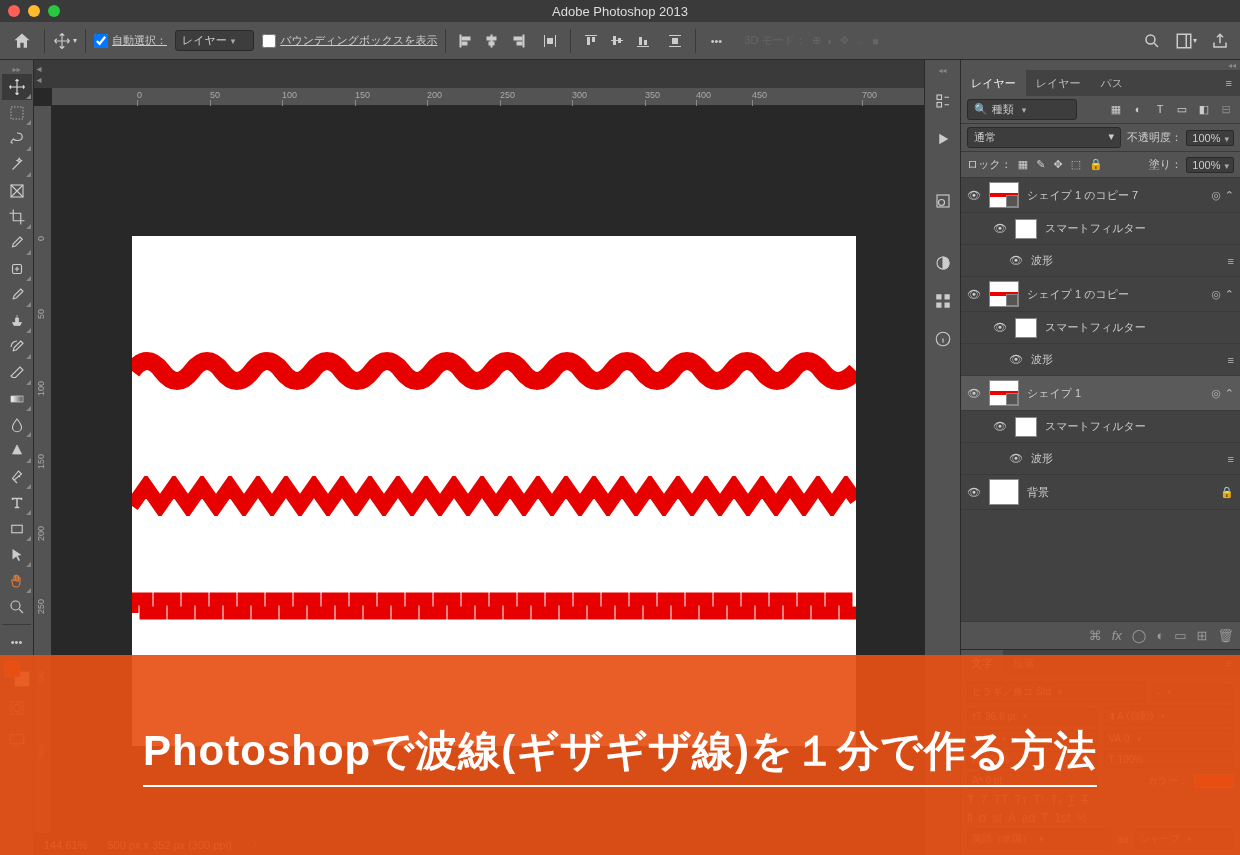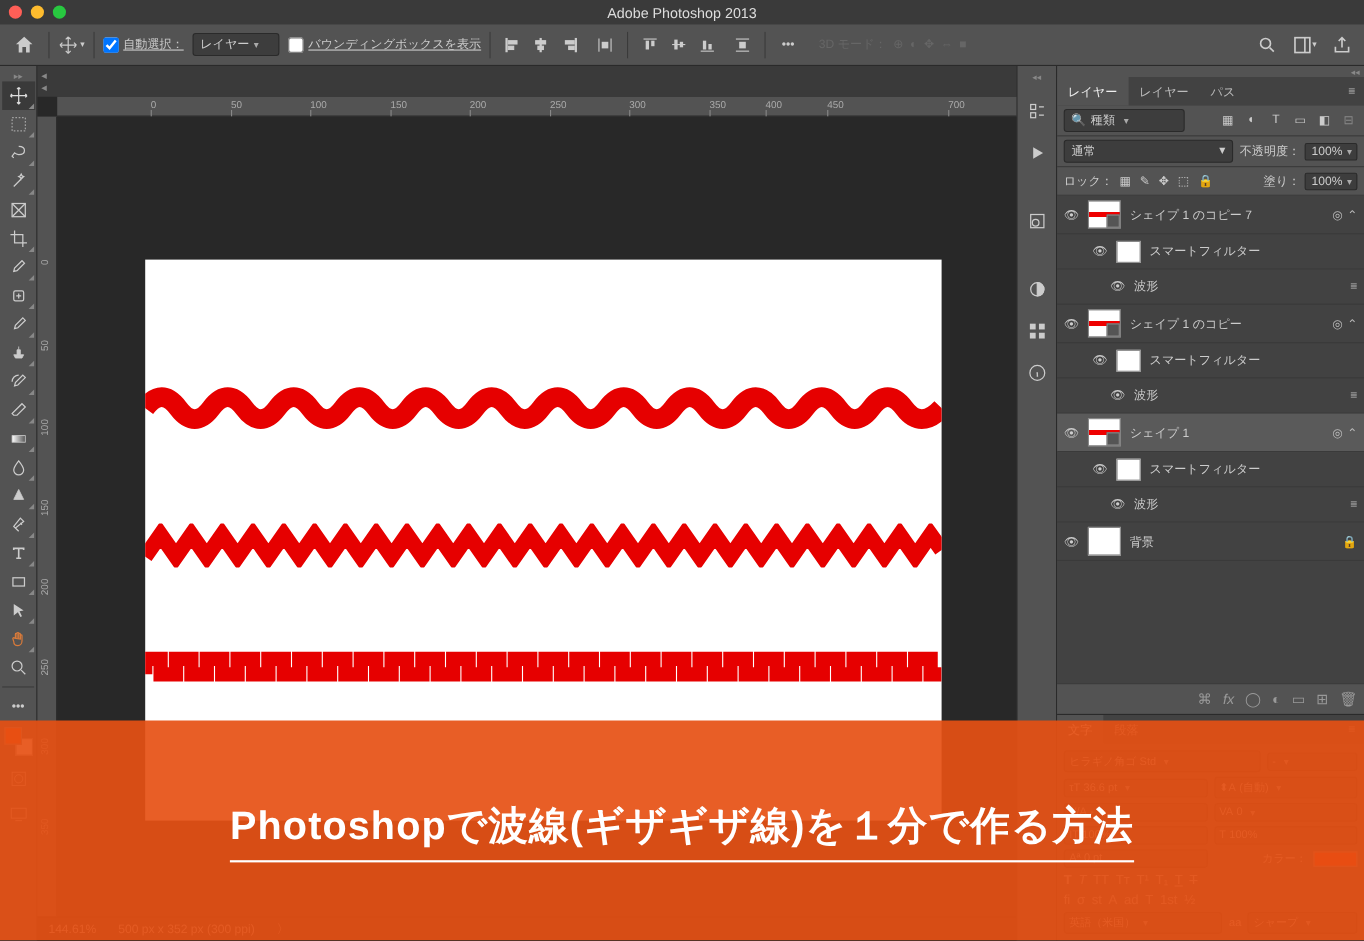--- a/index.html
+++ b/index.html
@@ -102,21 +102,21 @@
 .char-body { padding: 6px; display: flex; flex-direction: column; gap: 4px; font-size: 10px; }
 .char-row { display: flex; gap: 6px; align-items: center; }
 .char-field { flex: 1; background: #3d3d3d; border: 1px solid #2a2a2a; border-radius: 3px; padding: 2px 4px; display: flex; align-items: center; gap: 3px; }
 .char-field.half { flex: 0 0 calc(50% - 3px); }
 .char-icons-row { display: flex; gap: 6px; color: #bbb; }
 .char-icons-row span { font-size: 12px; }
 .color-chip { width: 40px; height: 14px; background: #ff2a00; border: 1px solid #888; }
 
 
 .overlay-banner { position: absolute; left: 0; bottom: 0; width: 1240px; height: 200px; background: rgba(230, 80, 20, 0.92); display: flex; flex-direction: column; align-items: center; justify-content: center; gap: 12px; z-index: 100; }
-.overlay-banner .line1 { color: #fff; font-size: 36px; font-weight: bold; border-bottom: 2px solid #fff; padding-bottom: 6px; letter-spacing: 1px; }
+.overlay-banner .line1 { color: #fff; font-size: 42px; font-weight: bold; border-bottom: 2px solid #fff; padding-bottom: 6px; letter-spacing: 1px; }
 .overlay-banner .line2 { color: #fff; font-size: 32px; font-weight: bold; letter-spacing: 1px; }
 
 .chev::after { content: '▾'; font-size: 9px; margin-left: 4px; color:#aaa; }
 </style>
 </head>
 <body>
 
 <div class="titlebar">
   <div class="traffic-lights">
     <div class="traffic-light tl-red"></div>

